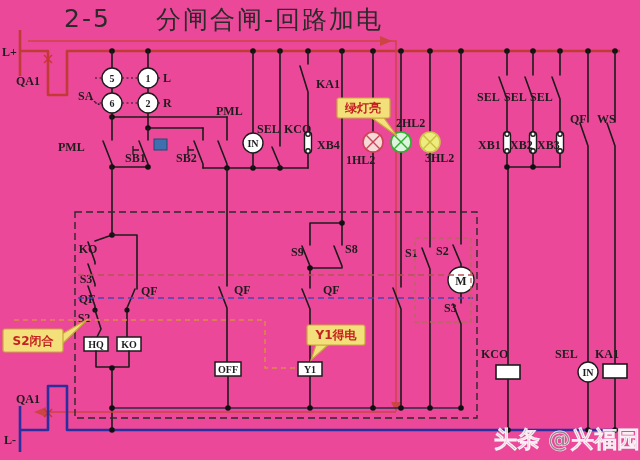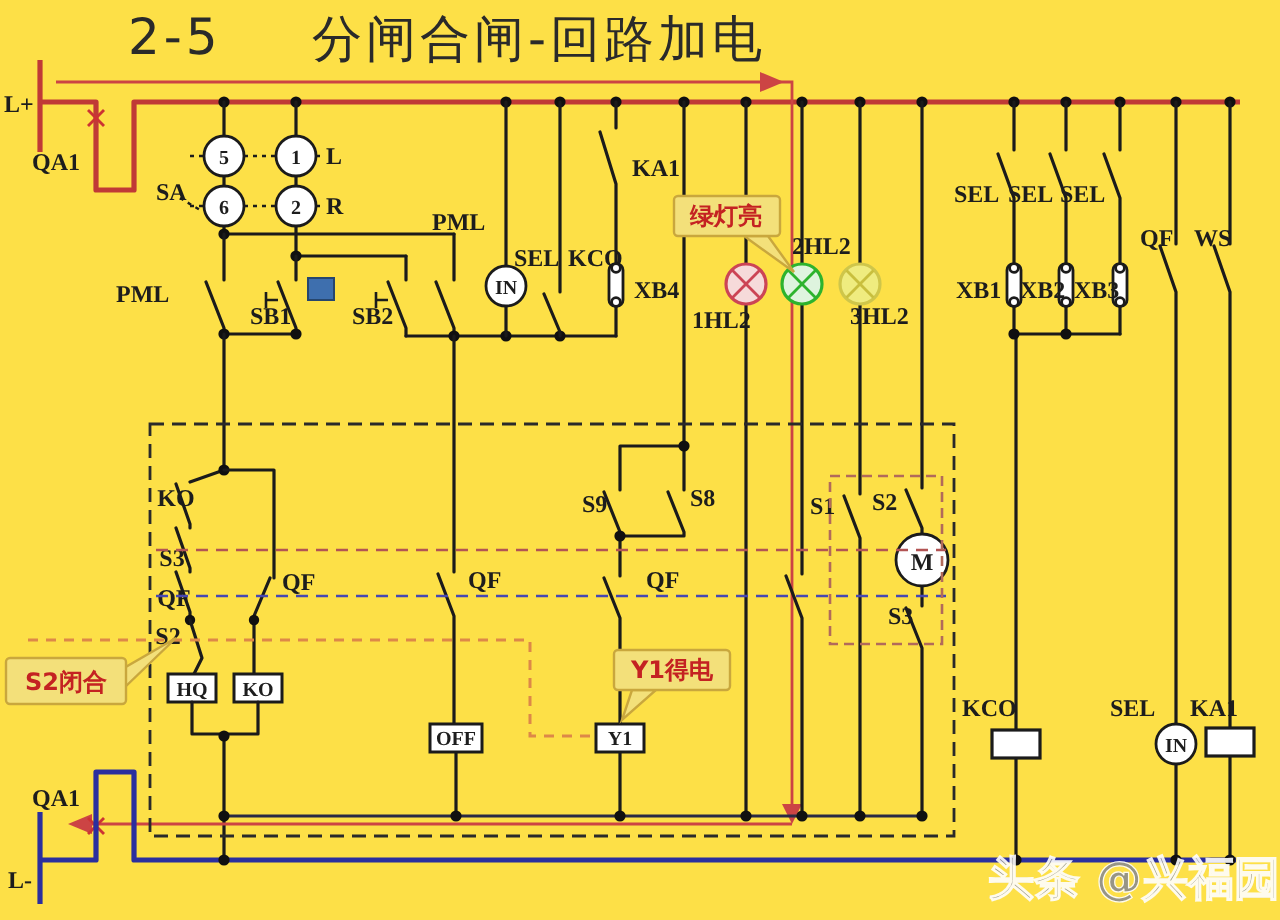--- a/index.html
+++ b/index.html
@@ -1,16 +1,16 @@
 <!DOCTYPE html>
 <html><head>
 <meta charset="utf-8">
 <style>
   html,body{margin:0;padding:0;background:#e9e9e9;}
-  #stage{width:640px;height:460px;background:#fde047;position:relative;overflow:hidden;}
+  #stage{width:640px;height:460px;background:#ec4899;position:relative;overflow:hidden;}
   svg{display:block}
   .w{stroke:#1b1b1b;stroke-width:1.6;fill:none;stroke-linecap:round;stroke-linejoin:round}
   .wthin{stroke:#1b1b1b;stroke-width:1.3;fill:none}
   .dotl{stroke:#1b1b1b;stroke-width:1.2;fill:none;stroke-dasharray:2,2.5}
   .dot{fill:#101010;stroke:none}
   .busP{stroke:#c03a36;stroke-width:2.6;fill:none;stroke-linejoin:round}
   .busN{stroke:#2b2f9e;stroke-width:2.6;fill:none;stroke-linejoin:round}
   .hl{stroke:#cc4444;stroke-width:1.4;fill:none}
   .hlf{fill:#cc4444;stroke:none}
   .xmark{stroke:#cc3333;stroke-width:1.4}

